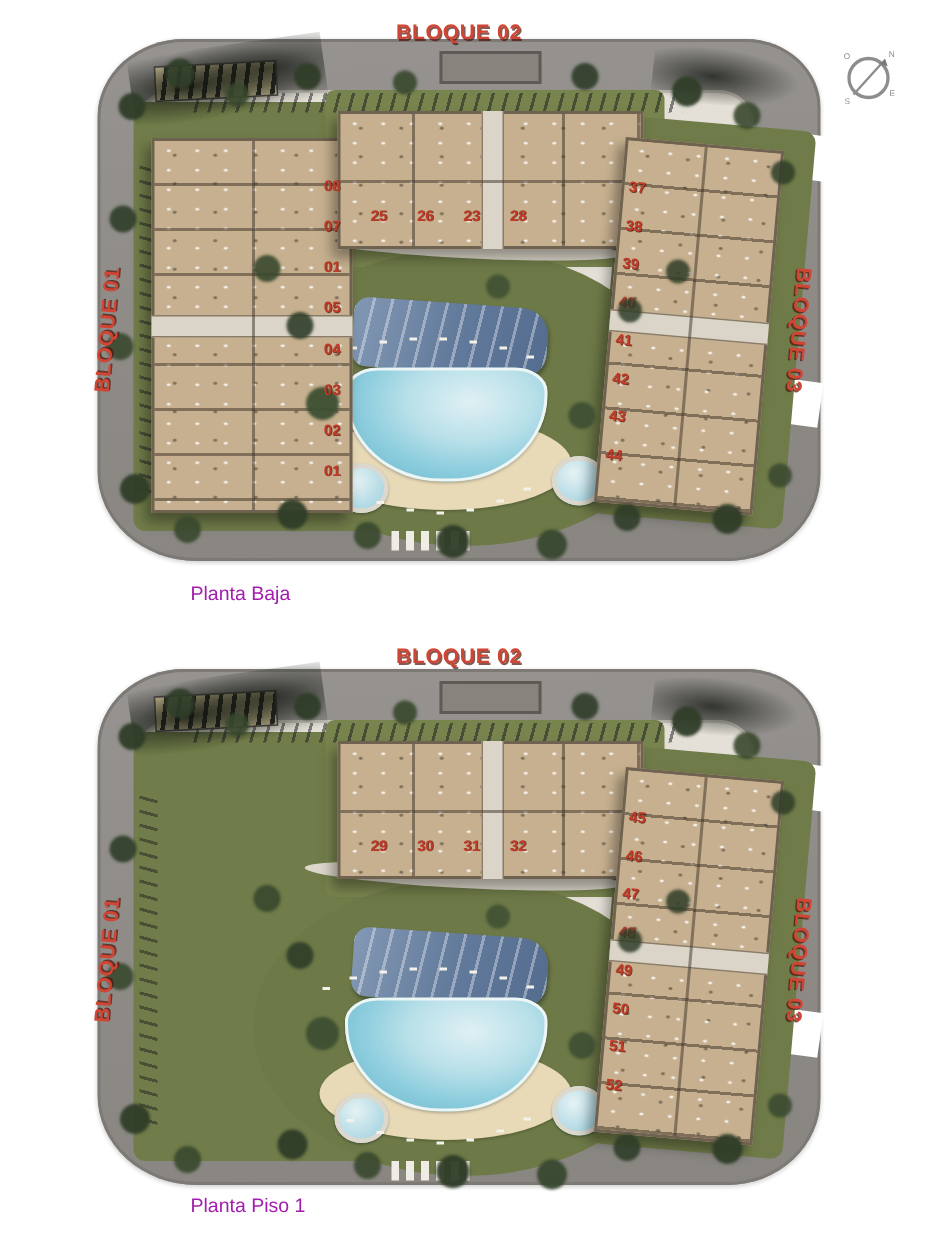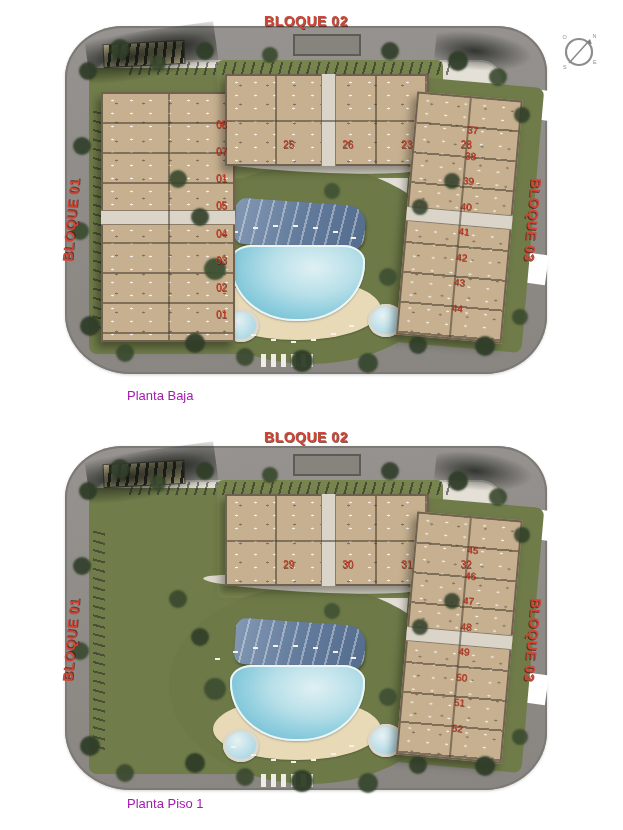--- a/index.html
+++ b/index.html
@@ -116,24 +116,24 @@
   .bld-right::after{content:"";position:absolute;left:50%;top:0;bottom:0;width:2px;background:rgba(60,50,40,.5);}
   .bld-gap{position:absolute;left:-2px;right:-2px;top:47%;height:13px;background:#dad5c8;
     border-top:1px solid #8a7c66;border-bottom:1px solid #8a7c66;}
   .bld-gap-v{position:absolute;top:-2px;bottom:-2px;left:47%;width:13px;background:#dad5c8;
     border-left:1px solid #8a7c66;border-right:1px solid #8a7c66;}
 
   
   .unit-strip{position:absolute;display:flex;justify-content:space-between;z-index:3;}
   .strip-col{flex-direction:column;}
   .bld-left .unit-strip{right:6px;top:26px;bottom:20px;align-items:flex-end;}
-  .bld-center .unit-strip{left:8px;width:104px;bottom:14px;}
+  .bld-center .unit-strip{left:20px;width:104px;bottom:14px;}
   .bld-right .unit-strip{left:3px;top:27px;bottom:24px;align-items:flex-start;}
-  .unit-num{font-weight:normal;font-size:10px;line-height:1;color:#c23a28;
-    text-shadow:.6px .6px 0 rgba(90,20,10,.75);padding-left:48px;}
+  .unit-num{font-weight:bold;font-size:10px;line-height:1;color:#c23a28;
+    text-shadow:.6px .6px 0 rgba(90,20,10,.75);}
 
   
   .lbl{position:absolute;font-weight:bold;font-size:14px;letter-spacing:.5px;color:#d04534;
     text-shadow:1px 1px 0 rgba(80,18,10,.7);white-space:nowrap;z-index:5;}
   .lbl-top{left:50%;transform:translateX(-50%);}
   .plan--baja .lbl-top{top:-13px;}
   .plan--piso .lbl-top{top:-17px;}
   .lbl-left{left:-44px;top:186px;width:100px;text-align:center;transform:rotate(-85deg);}
   .lbl-right{right:-36px;top:186px;width:100px;text-align:center;transform:rotate(95deg);}
 

